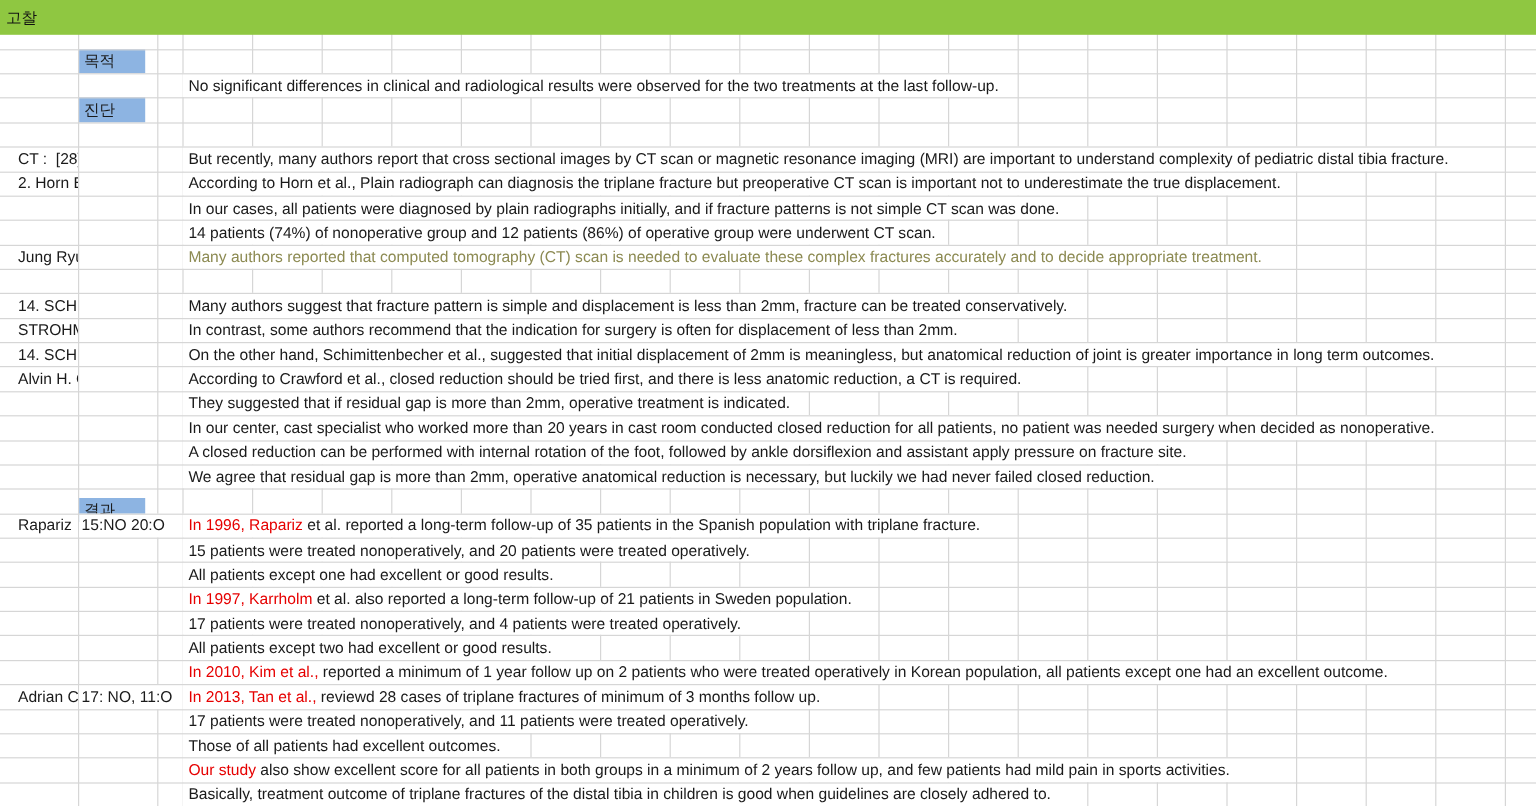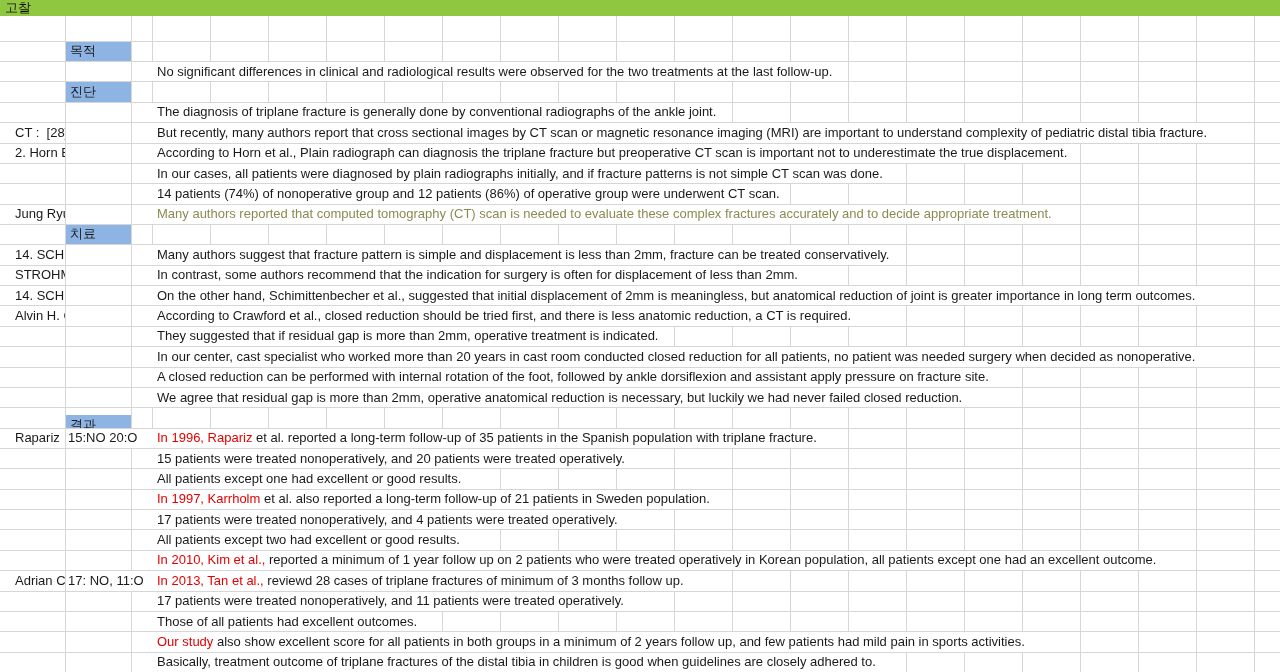--- a/index.html
+++ b/index.html
@@ -13,21 +13,21 @@
   #hline-layer{position:absolute;inset:0;z-index:2;pointer-events:none;}
   .vline{position:absolute;top:0;bottom:0;width:1px;background:var(--grid,#d6d6d6);}
   .hline{position:absolute;left:0;right:0;height:1px;background:var(--grid,#d6d6d6);}
   .row{position:absolute;left:0;width:100%;}
   .row.header{background:var(--header-bg,#8fc741);}
   .cell-title{position:absolute;left:0;top:0;height:100%;display:flex;align-items:center;
     padding-left:5px;color:var(--header-text,#111);white-space:pre;}
   .cell-a{position:absolute;left:0;top:0;height:100%;width:65px;box-sizing:border-box;
     overflow:hidden;display:flex;align-items:center;background:#fff;
     padding-left:15px;white-space:pre;}
-  .cell-b.section{position:absolute;left:66px;top:0;height:100%;width:65px;box-sizing:border-box;
+  .cell-b.section{position:absolute;left:66px;top:0;height:100%;width:55px;box-sizing:border-box;
     display:flex;align-items:center;background:var(--section-bg,#8db4e2);
     padding-left:4px;white-space:pre;}
   .cell-b.value{position:absolute;left:66px;top:0;height:100%;
     display:flex;align-items:center;background:#fff;
     padding:0 3px 0 2px;white-space:pre;}
   .cell-text{position:absolute;left:152px;top:0;height:100%;
     display:flex;align-items:center;background:#fff;
     padding:0 8px 0 5px;white-space:pre;}
   .run-k{color:var(--text,#1a1a1a);}
   .run-r{color:var(--red,#e60000);}
@@ -55,56 +55,50 @@
       <div class="vline" style="left: 848px;"></div>
       <div class="vline" style="left: 906px;"></div>
       <div class="vline" style="left: 964px;"></div>
       <div class="vline" style="left: 1022px;"></div>
       <div class="vline" style="left: 1080px;"></div>
       <div class="vline" style="left: 1138px;"></div>
       <div class="vline" style="left: 1196px;"></div>
       <div class="vline" style="left: 1254px;"></div>
     </div>
   <div id="row-layer">
-      <div class="row header" style="top: 0px; height: 16px;">
+      <div class="row header" style="top: 0px; height: 29px;">
         <div class="cell-title">고찰</div>
       </div>
       <div class="row" style="top: 20.3636px; height: 20.3636px;"></div>
       <div class="row" style="top: 40.7273px; height: 20.3636px;">
         <div class="cell-b section">목적</div>
       </div>
       <div class="row" style="top: 61.0909px; height: 20.3636px;">
         <div class="cell-text"><span class="run-k">No significant differences in clinical and radiological results were observed for the two treatments at the last follow-up.</span></div>
       </div>
       <div class="row" style="top: 81.4545px; height: 20.3636px;">
         <div class="cell-b section">진단</div>
       </div>
-      <div class="row" style="top: 101.818px; height: 20.3636px;">
-        <div class="cell-text"><span class="run-k">The diagnosis of triplane fracture is generally done by conventional radiographs of the ankle joint.</span></div>
-      </div>
       <div class="row" style="top: 122.182px; height: 20.3636px;">
         <div class="cell-a">CT :  [28]</div>
         <div class="cell-text"><span class="run-k">But recently, many authors report that cross sectional images by CT scan or magnetic resonance imaging (MRI) are important to understand complexity of pediatric distal tibia fracture.</span></div>
       </div>
       <div class="row" style="top: 142.545px; height: 20.3636px;">
         <div class="cell-a">2. Horn BD</div>
         <div class="cell-text"><span class="run-k">According to Horn et al., Plain radiograph can diagnosis the triplane fracture but preoperative CT scan is important not to underestimate the true displacement.</span></div>
       </div>
       <div class="row" style="top: 162.909px; height: 20.3636px;">
         <div class="cell-text"><span class="run-k">In our cases, all patients were diagnosed by plain radiographs initially, and if fracture patterns is not simple CT scan was done.</span></div>
       </div>
       <div class="row" style="top: 183.273px; height: 20.3636px;">
         <div class="cell-text"><span class="run-k">14 patients (74%) of nonoperative group and 12 patients (86%) of operative group were underwent CT scan.</span></div>
       </div>
       <div class="row" style="top: 203.636px; height: 20.3636px;">
         <div class="cell-a">Jung Ryul</div>
         <div class="cell-text"><span class="run-o">Many authors reported that computed tomography (CT) scan is needed to evaluate these complex fractures accurately and to decide appropriate treatment.</span></div>
-      </div>
-      <div class="row" style="top: 224px; height: 20.3636px;">
-        <div class="cell-b section">치료</div>
       </div>
       <div class="row" style="top: 244.364px; height: 20.3636px;">
         <div class="cell-a">14. SCHMIT</div>
         <div class="cell-text"><span class="run-k">Many authors suggest that fracture pattern is simple and displacement is less than 2mm, fracture can be treated conservatively.</span></div>
       </div>
       <div class="row" style="top: 264.727px; height: 20.3636px;">
         <div class="cell-a">STROHM,</div>
         <div class="cell-text"><span class="run-k">In contrast, some authors recommend that the indication for surgery is often for displacement of less than 2mm.</span></div>
       </div>
       <div class="row" style="top: 285.091px; height: 20.3636px;">

